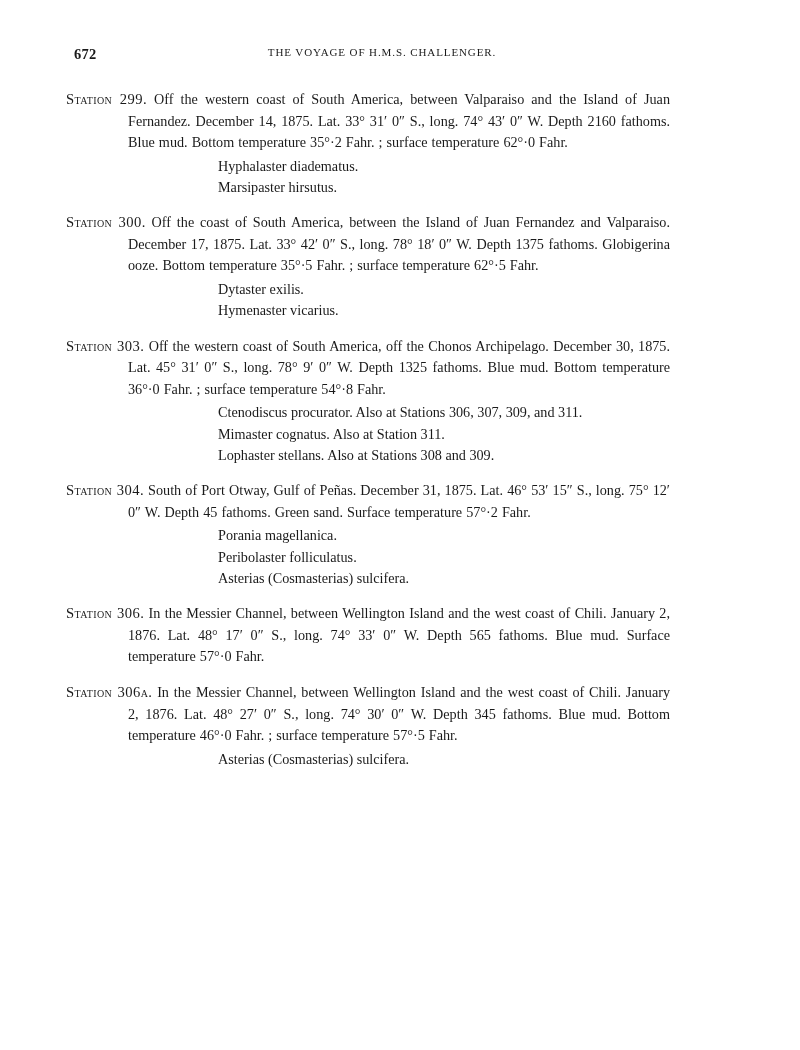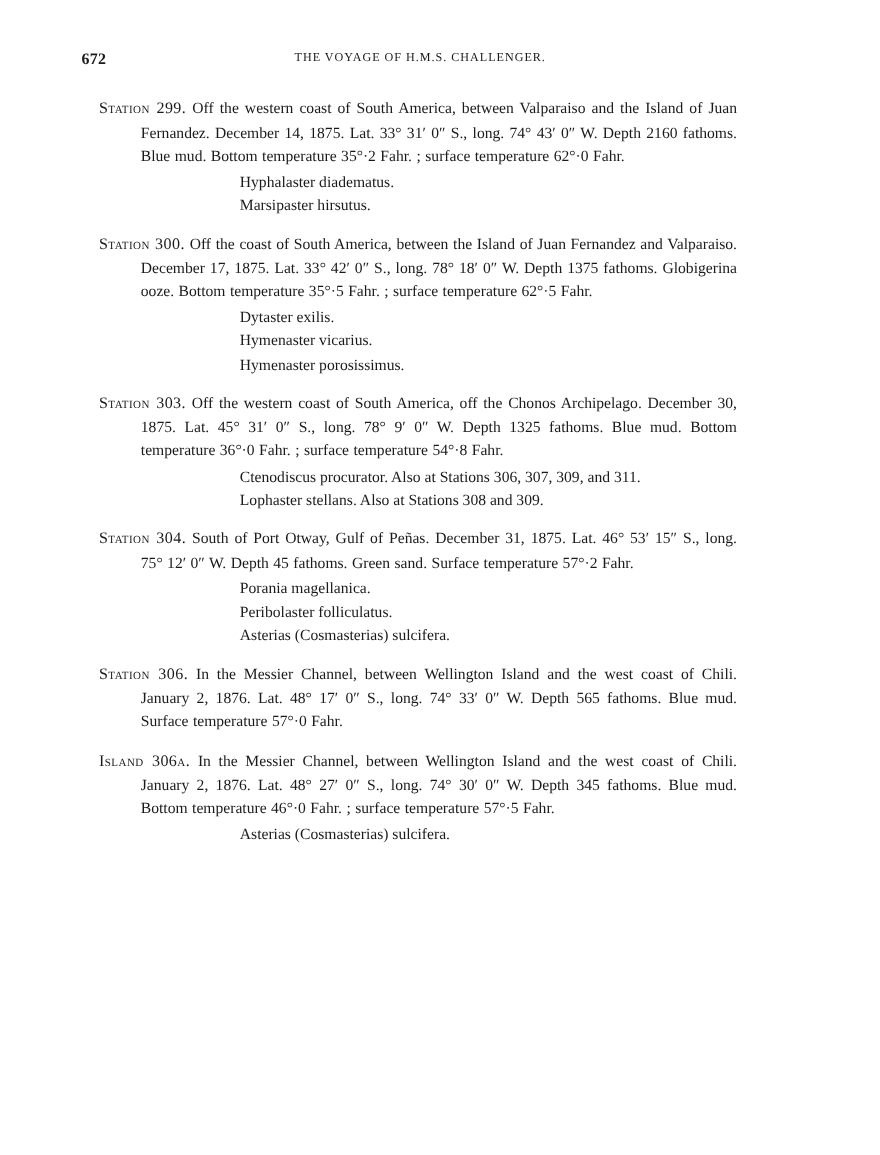--- a/index.html
+++ b/index.html
@@ -58,21 +58,20 @@
     text-justify: inter-word;
     padding-left: 62px;
     text-indent: -62px;
     margin: 0 0 2px 0;
     word-spacing: 0.5px;
   }
   .station-label {
     font-variant: small-caps;
     font-size: 14.6px;
     letter-spacing: 0.4px;
-    margin-left: 24px;
   }
   .species-list {
     margin: 1px 0 0 0;
     padding: 0;
     list-style: none;
   }
   .species {
     font-size: 14.2px;
     line-height: 1.5;
     padding-left: 152px;
@@ -106,46 +105,46 @@
         <li class="species"><span class="name">Hyphalaster diadematus.</span> <span class="note"></span></li>
         <li class="species"><span class="name">Marsipaster hirsutus.</span> <span class="note"></span></li>
       </ul>
     </div>
 
     <div class="entry">
       <p class="entry-text"><span class="station-label">Station 300.</span> <span>Off the coast of South America, between the Island of Juan Fernandez and Valparaiso. December 17, 1875. Lat. 33° 42′ 0″ S., long. 78° 18′ 0″ W. Depth 1375 fathoms. Globigerina ooze. Bottom temperature 35°·5 Fahr. ; surface temperature 62°·5 Fahr.</span></p>
       <ul class="species-list">
         <li class="species"><span class="name">Dytaster exilis.</span> <span class="note"></span></li>
         <li class="species"><span class="name">Hymenaster vicarius.</span> <span class="note"></span></li>
-        <li class="species"><span class="name">Hymenaster porosissimus.</span> <span class="note"></span></li>
       </ul>
     </div>
 
     <div class="entry">
       <p class="entry-text"><span class="station-label">Station 303.</span> <span>Off the western coast of South America, off the Chonos Archipelago. December 30, 1875. Lat. 45° 31′ 0″ S., long. 78° 9′ 0″ W. Depth 1325 fathoms. Blue mud. Bottom temperature 36°·0 Fahr. ; surface temperature 54°·8 Fahr.</span></p>
       <ul class="species-list">
         <li class="species wide"><span class="name">Ctenodiscus procurator.</span> <span class="note">Also at Stations 306, 307, 309, and 311.</span></li>
+        <li class="species wide"><span class="name">Mimaster cognatus.</span> <span class="note">Also at Station 311.</span></li>
         <li class="species wide"><span class="name">Lophaster stellans.</span> <span class="note">Also at Stations 308 and 309.</span></li>
       </ul>
     </div>
 
     <div class="entry">
       <p class="entry-text"><span class="station-label">Station 304.</span> <span>South of Port Otway, Gulf of Peñas. December 31, 1875. Lat. 46° 53′ 15″ S., long. 75° 12′ 0″ W. Depth 45 fathoms. Green sand. Surface temperature 57°·2 Fahr.</span></p>
       <ul class="species-list">
         <li class="species"><span class="name">Porania magellanica.</span> <span class="note"></span></li>
         <li class="species"><span class="name">Peribolaster folliculatus.</span> <span class="note"></span></li>
         <li class="species"><span class="name">Asterias (Cosmasterias) sulcifera.</span> <span class="note"></span></li>
       </ul>
     </div>
 
     <div class="entry">
       <p class="entry-text"><span class="station-label">Station 306.</span> <span>In the Messier Channel, between Wellington Island and the west coast of Chili. January 2, 1876. Lat. 48° 17′ 0″ S., long. 74° 33′ 0″ W. Depth 565 fathoms. Blue mud. Surface temperature 57°·0 Fahr.</span></p>
     </div>
 
     <div class="entry">
-      <p class="entry-text"><span class="station-label">Island 306a.</span> <span>In the Messier Channel, between Wellington Island and the west coast of Chili. January 2, 1876. Lat. 48° 27′ 0″ S., long. 74° 30′ 0″ W. Depth 345 fathoms. Blue mud. Bottom temperature 46°·0 Fahr. ; surface temperature 57°·5 Fahr.</span></p>
+      <p class="entry-text"><span class="station-label">Station 306a.</span> <span>In the Messier Channel, between Wellington Island and the west coast of Chili. January 2, 1876. Lat. 48° 27′ 0″ S., long. 74° 30′ 0″ W. Depth 345 fathoms. Blue mud. Bottom temperature 46°·0 Fahr. ; surface temperature 57°·5 Fahr.</span></p>
       <ul class="species-list">
         <li class="species"><span class="name">Asterias (Cosmasterias) sulcifera.</span> <span class="note"></span></li>
       </ul>
     </div>
 
   </div>
 </div>
 
 </body></html>

